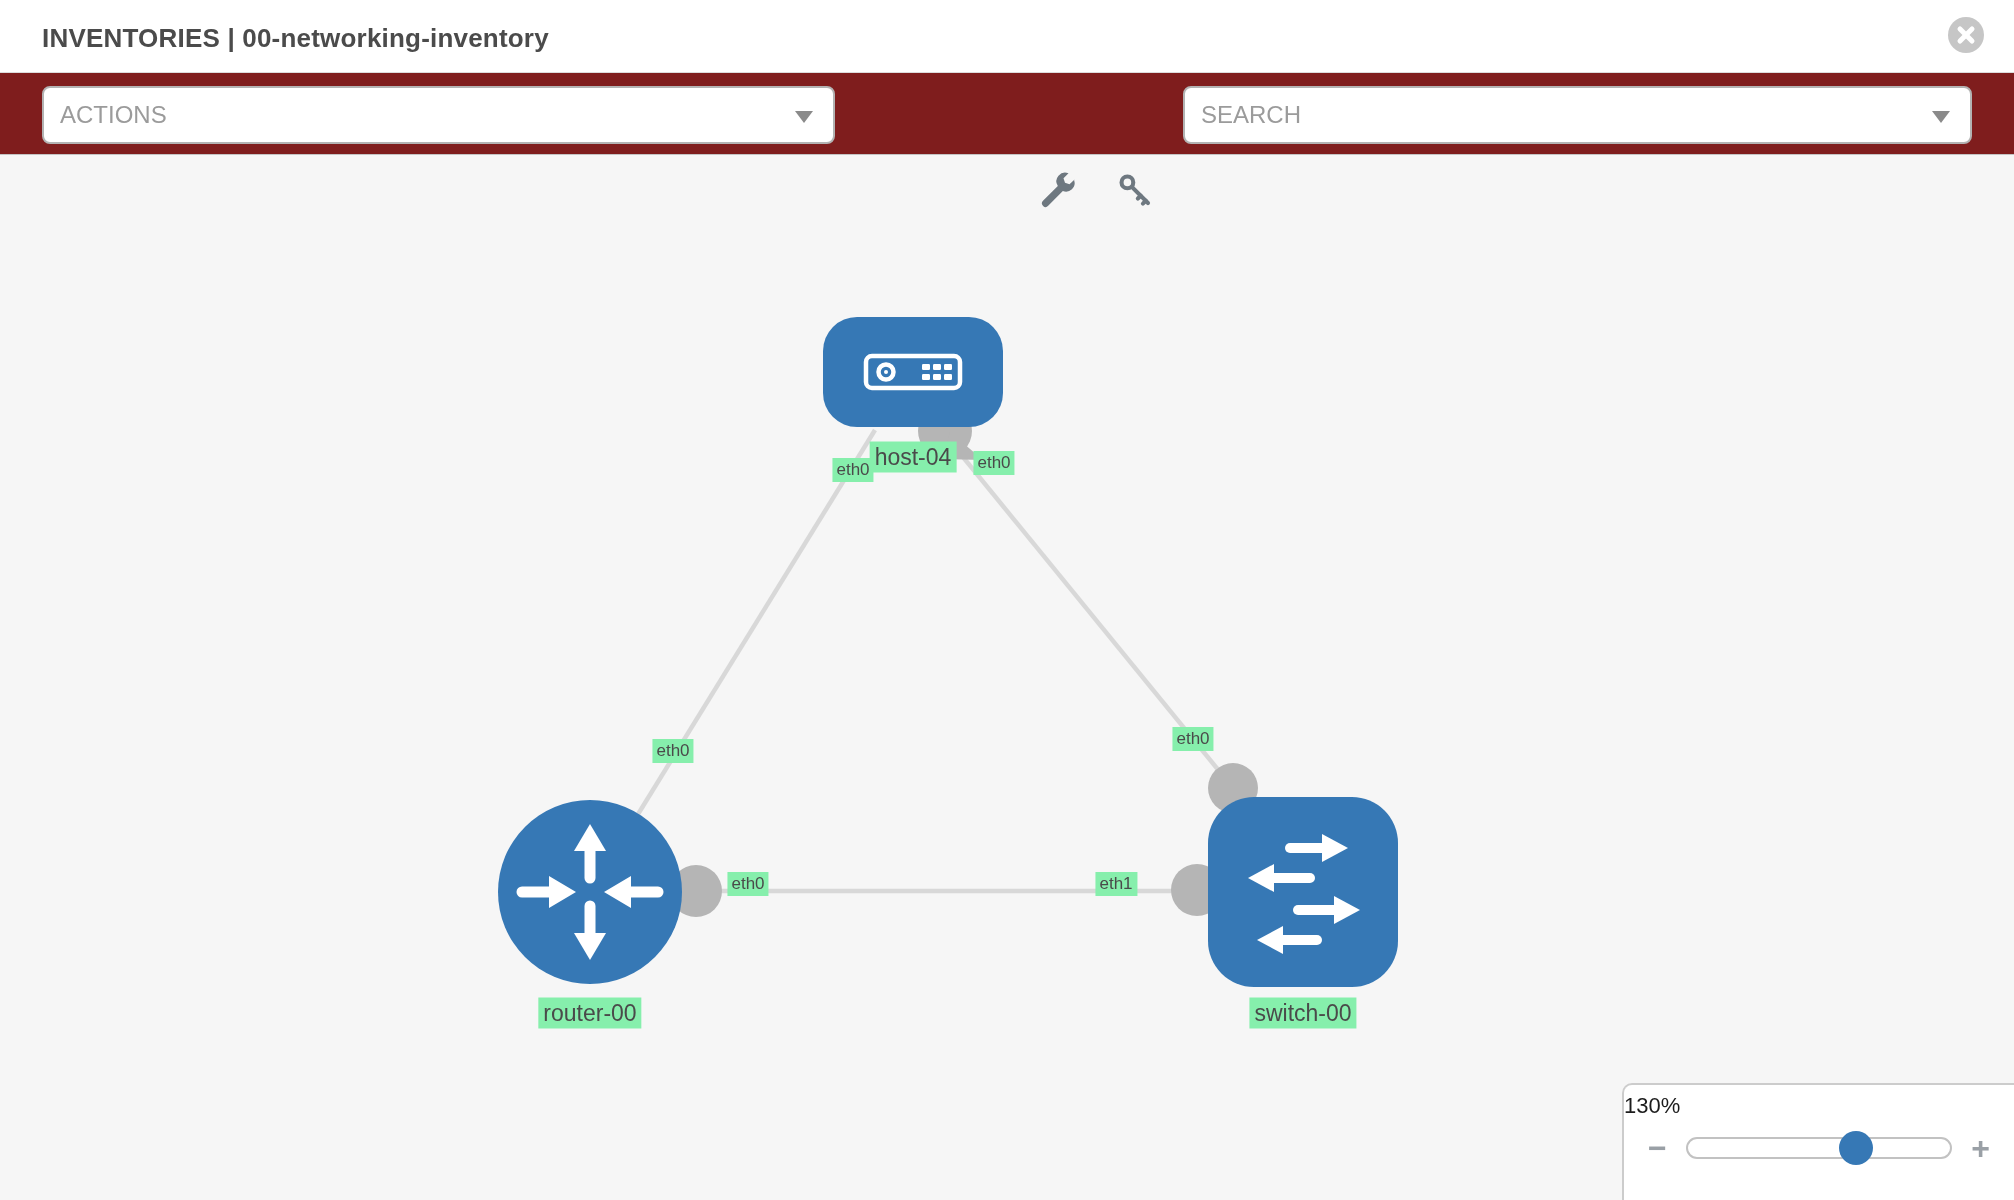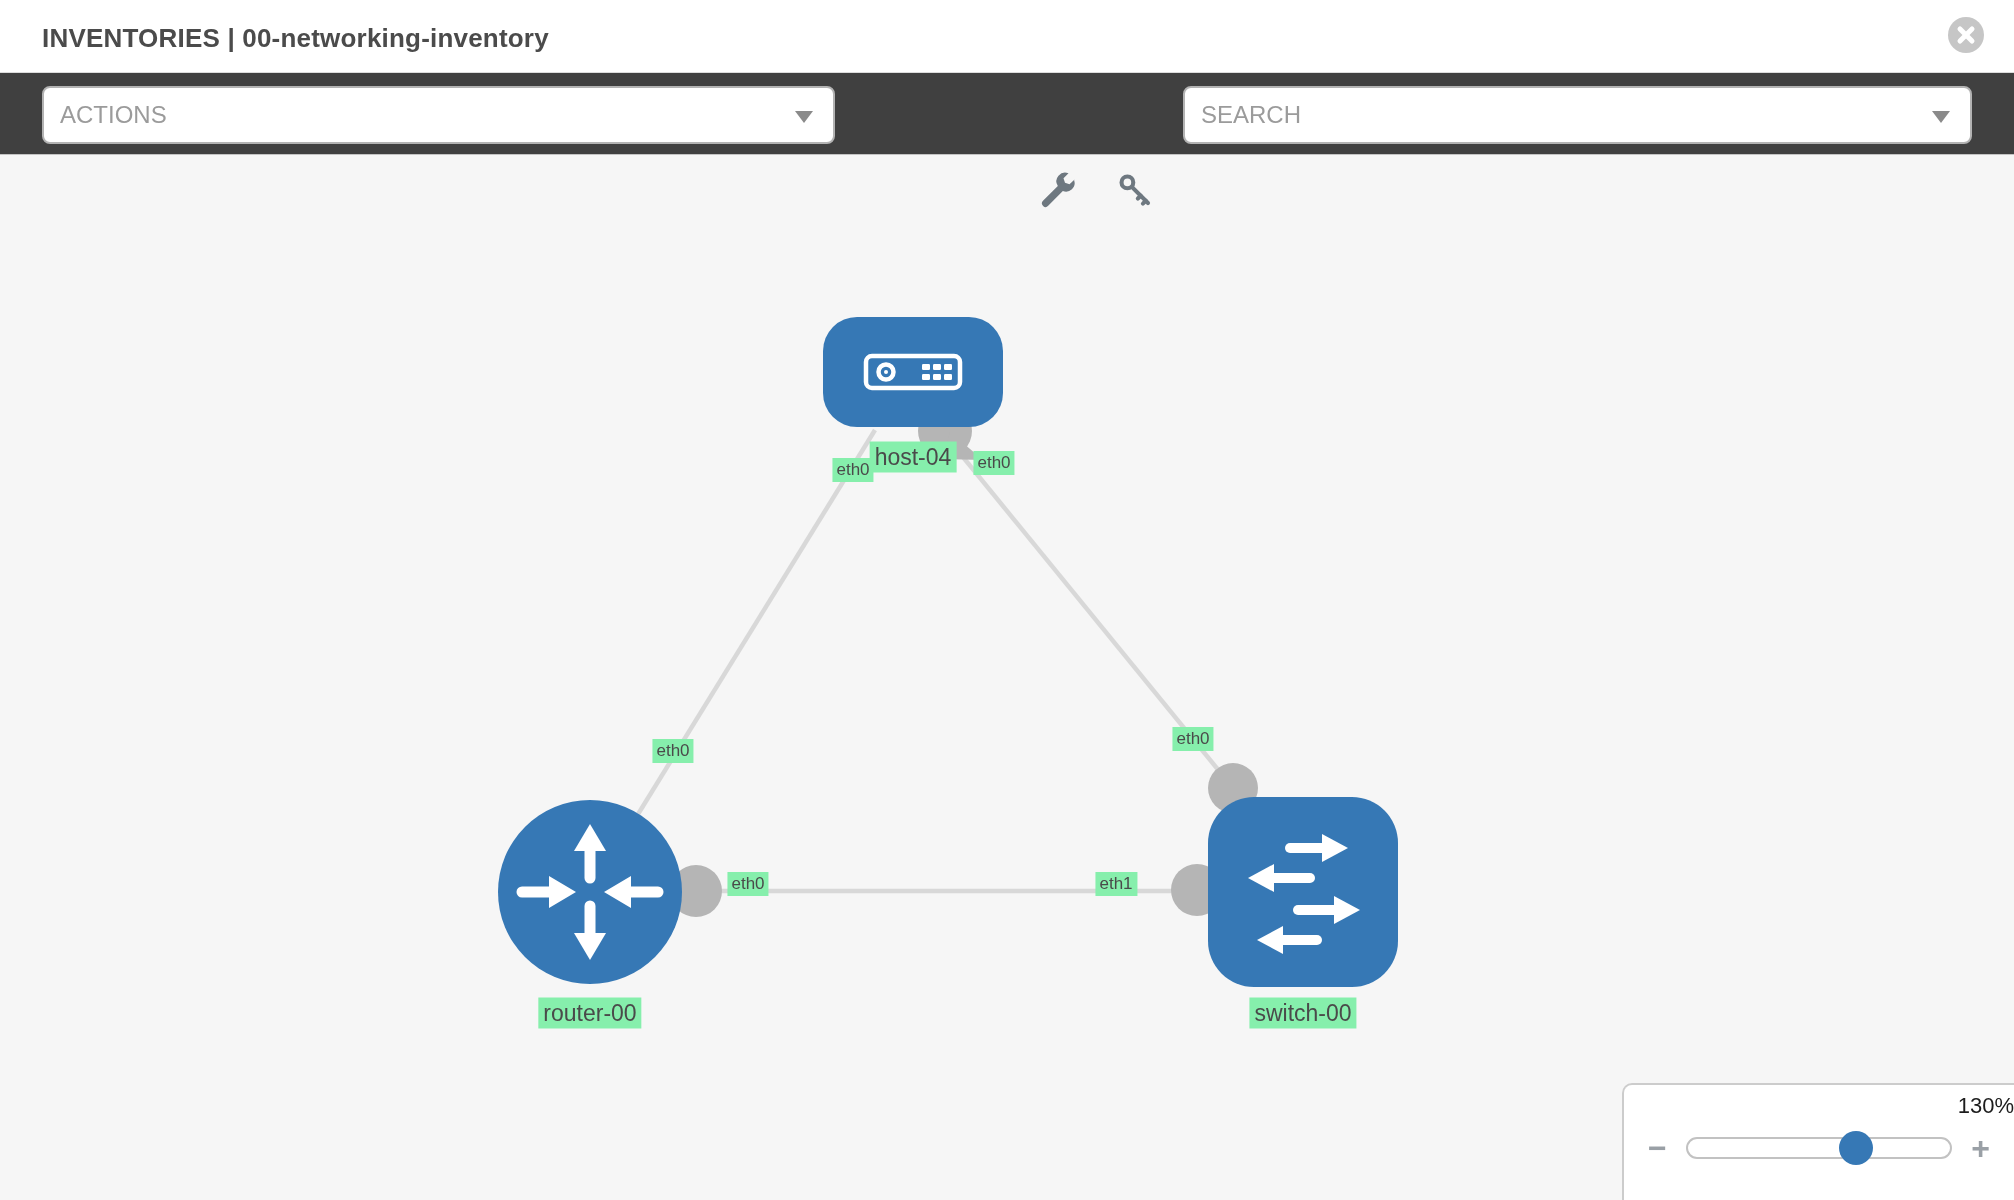--- a/index.html
+++ b/index.html
@@ -7,21 +7,21 @@
   .page{position:relative;width:2014px;height:1200px;background:#f6f6f6;overflow:hidden;}
 
   
   .header{position:absolute;left:0;top:0;width:100%;height:72px;background:#ffffff;z-index:20;}
   .page-title{position:absolute;left:42px;top:0;height:52px;line-height:76px;
     font-size:26px;font-weight:bold;color:#4b4b4b;margin:0;letter-spacing:.2px;}
   .close-btn{position:absolute;right:30px;top:17px;width:36px;height:36px;border-radius:50%;
     background:#c6c6c6;display:flex;align-items:center;justify-content:center;cursor:pointer;}
 
   
-  .toolbar{position:absolute;left:0;top:72px;width:100%;height:83px;background:#404040;
+  .toolbar{position:absolute;left:0;top:72px;width:100%;height:83px;background:#7f1d1d;
     border-top:1px solid #dcdcdc;border-bottom:1px solid #c3c3c3;box-sizing:border-box;z-index:20;}
   .dropdown{position:absolute;top:13px;height:58px;background:#fff;border:2px solid #b3b3b3;
     border-radius:8px;box-sizing:border-box;cursor:pointer;}
   .dropdown .dd-text{position:absolute;left:16px;top:0;line-height:54px;font-size:24px;color:#9b9b9b;}
   .caret{position:absolute;right:20px;top:23px;width:0;height:0;
     border-left:9px solid transparent;border-right:9px solid transparent;border-top:12px solid #8a8a8a;}
   .actions-dd{left:42px;width:793px;}
   .search-dd{left:1183px;width:789px;padding-left:41px;}
   .tool-icon{position:absolute;cursor:pointer;}
   .wrench{left:1038px;top:97px;}
@@ -32,21 +32,21 @@
   .labels-layer{position:absolute;left:0;top:0;width:100%;height:100%;z-index:2;pointer-events:none;}
   .node-label,.iface-label{position:absolute;transform:translate(-50%,-50%);
     background:#86efac;color:#4a4a4a;white-space:nowrap;}
   .node-label{font-size:23px;padding:2px 5px;}
   .iface-label{font-size:17px;padding:2px 4px;}
 
   
   .zoom-panel{position:absolute;right:0;bottom:0;width:392px;height:117px;background:#ffffff;
     border:2px solid #cccccc;border-right:none;border-bottom:none;border-top-left-radius:10px;
     box-sizing:border-box;z-index:30;}
-  .zoom-level{position:absolute;top:8px;left:0;width:100%;text-align:right;font-size:22px;color:#1c1c1c;}
+  .zoom-level{position:absolute;top:8px;left:0;width:100%;text-align:left;font-size:22px;color:#1c1c1c;}
   .zoom-row{position:absolute;top:43px;left:0;right:0;height:40px;display:flex;align-items:center;
     justify-content:space-between;padding:0 24px;}
   .zoom-minus,.zoom-plus{font-size:32px;font-weight:bold;color:#9aa0a6;line-height:34px;cursor:pointer;
     user-select:none;}
   .zoom-track{width:266px;height:22px;border:2px solid #c2c2c2;border-radius:11px;background:#fff;
     position:relative;box-sizing:border-box;cursor:pointer;}
   .zoom-knob{position:absolute;top:-8px;width:34px;height:34px;border-radius:50%;background:#3678b5;
     cursor:grab;}
 </style>
 </head>

